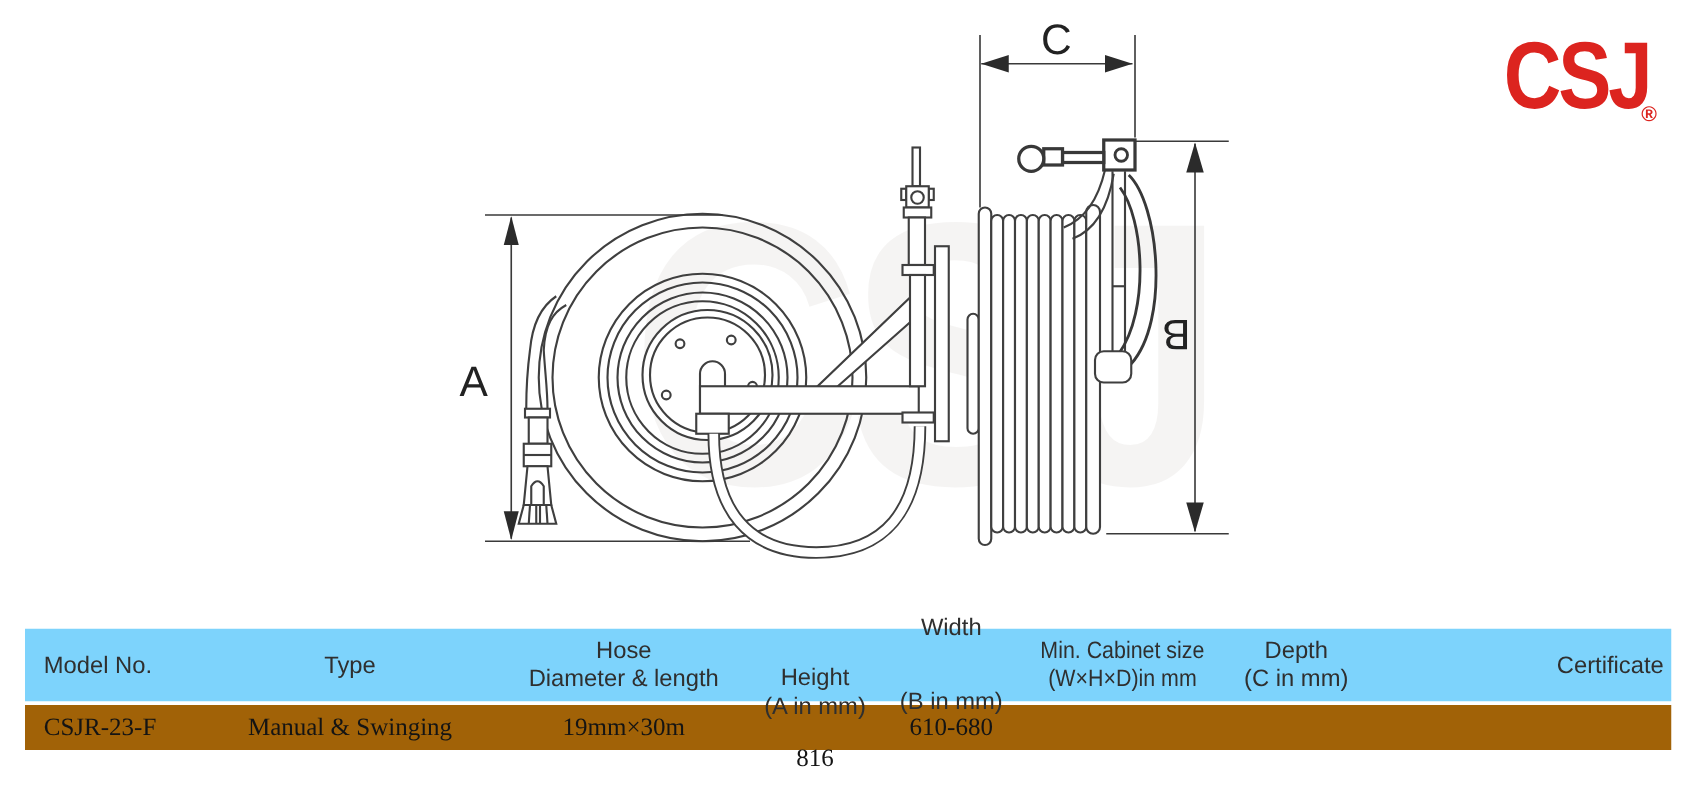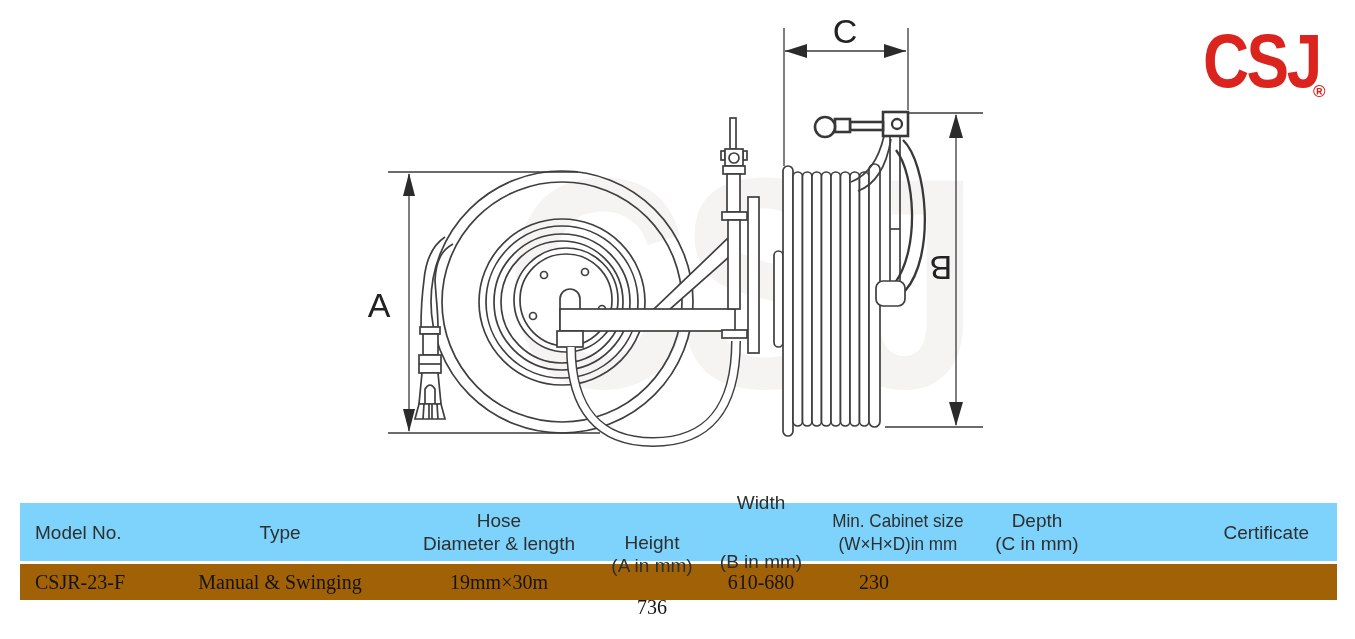--- a/index.html
+++ b/index.html
@@ -48,21 +48,21 @@
   .trow .cell { color:#141414; font-size:20px; }
   .cell div:empty { display:none; }
   .c0 { width:140px; align-items:flex-start; padding-left:15px; text-align:left; }
   .c1 { width:240px; }
   .c2 { width:198px; }
   .c3 { width:108px;margin-top:43px; }
   .c4 { width:110px;gap:36px; }
   .c5 { width:116px; }
   .c6 { width:163px; }
   .c7 { width:242px; }
-  .thead .c7 { align-items:flex-end; padding-right:28px; text-align:right; }
+  .thead .c7 { align-items:flex-end; padding-right:6px; text-align:right; }
   .cond { transform:scaleX(.9); transform-origin:center; white-space:nowrap; }
 </style>
 </head>
 <body>
 
 <div class="page">
 
   <div class="watermark">CSJ</div>
 
   <svg class="diagram" width="1355" height="500" viewBox="0 0 1355 500">
@@ -240,24 +240,21 @@
       <div class="cell c0">
           <div>CSJR-23-F</div>
         </div>
       <div class="cell c1">
           <div>Manual &amp; Swinging</div>
         </div>
       <div class="cell c2">
           <div>19mm×30m</div>
         </div>
       <div class="cell c3">
-          <div>736</div>
+          <div>816</div>
         </div>
       <div class="cell c4">
           <div>610-680</div>
         </div>
-      <div class="cell c5">
-          <div>230</div>
-        </div>
     </div>
   </div>
 
 </div>
 
 </body></html>

